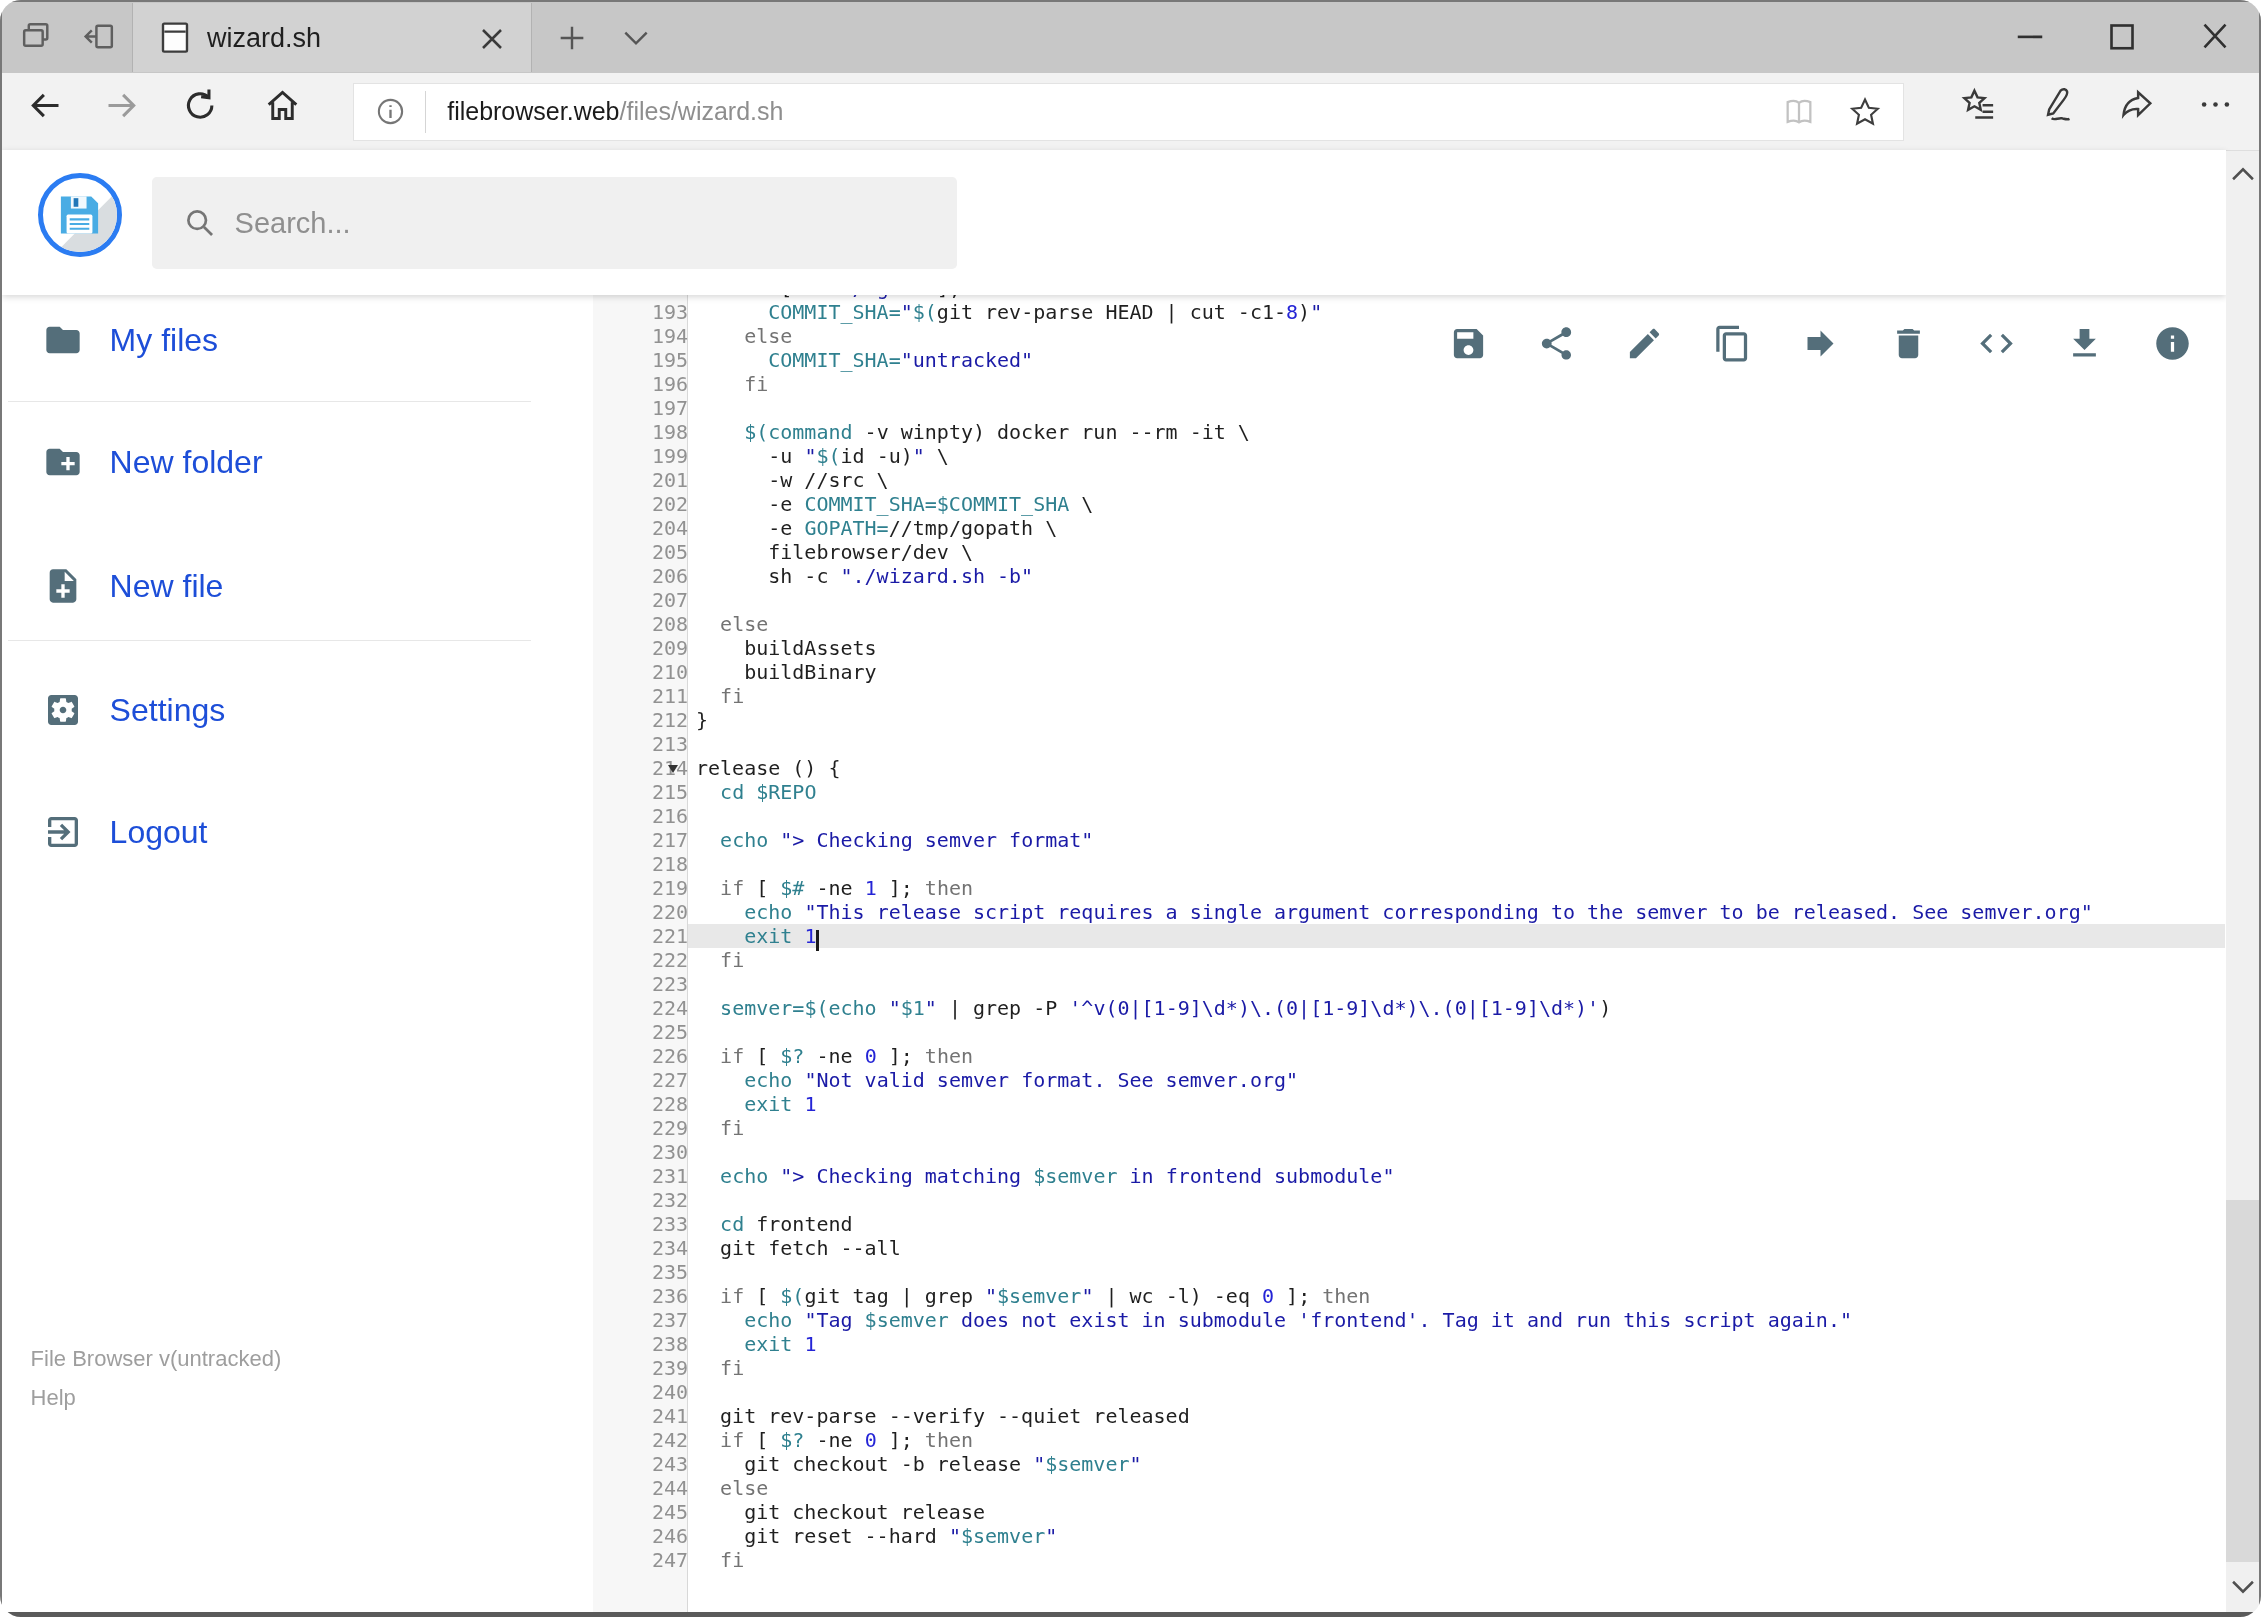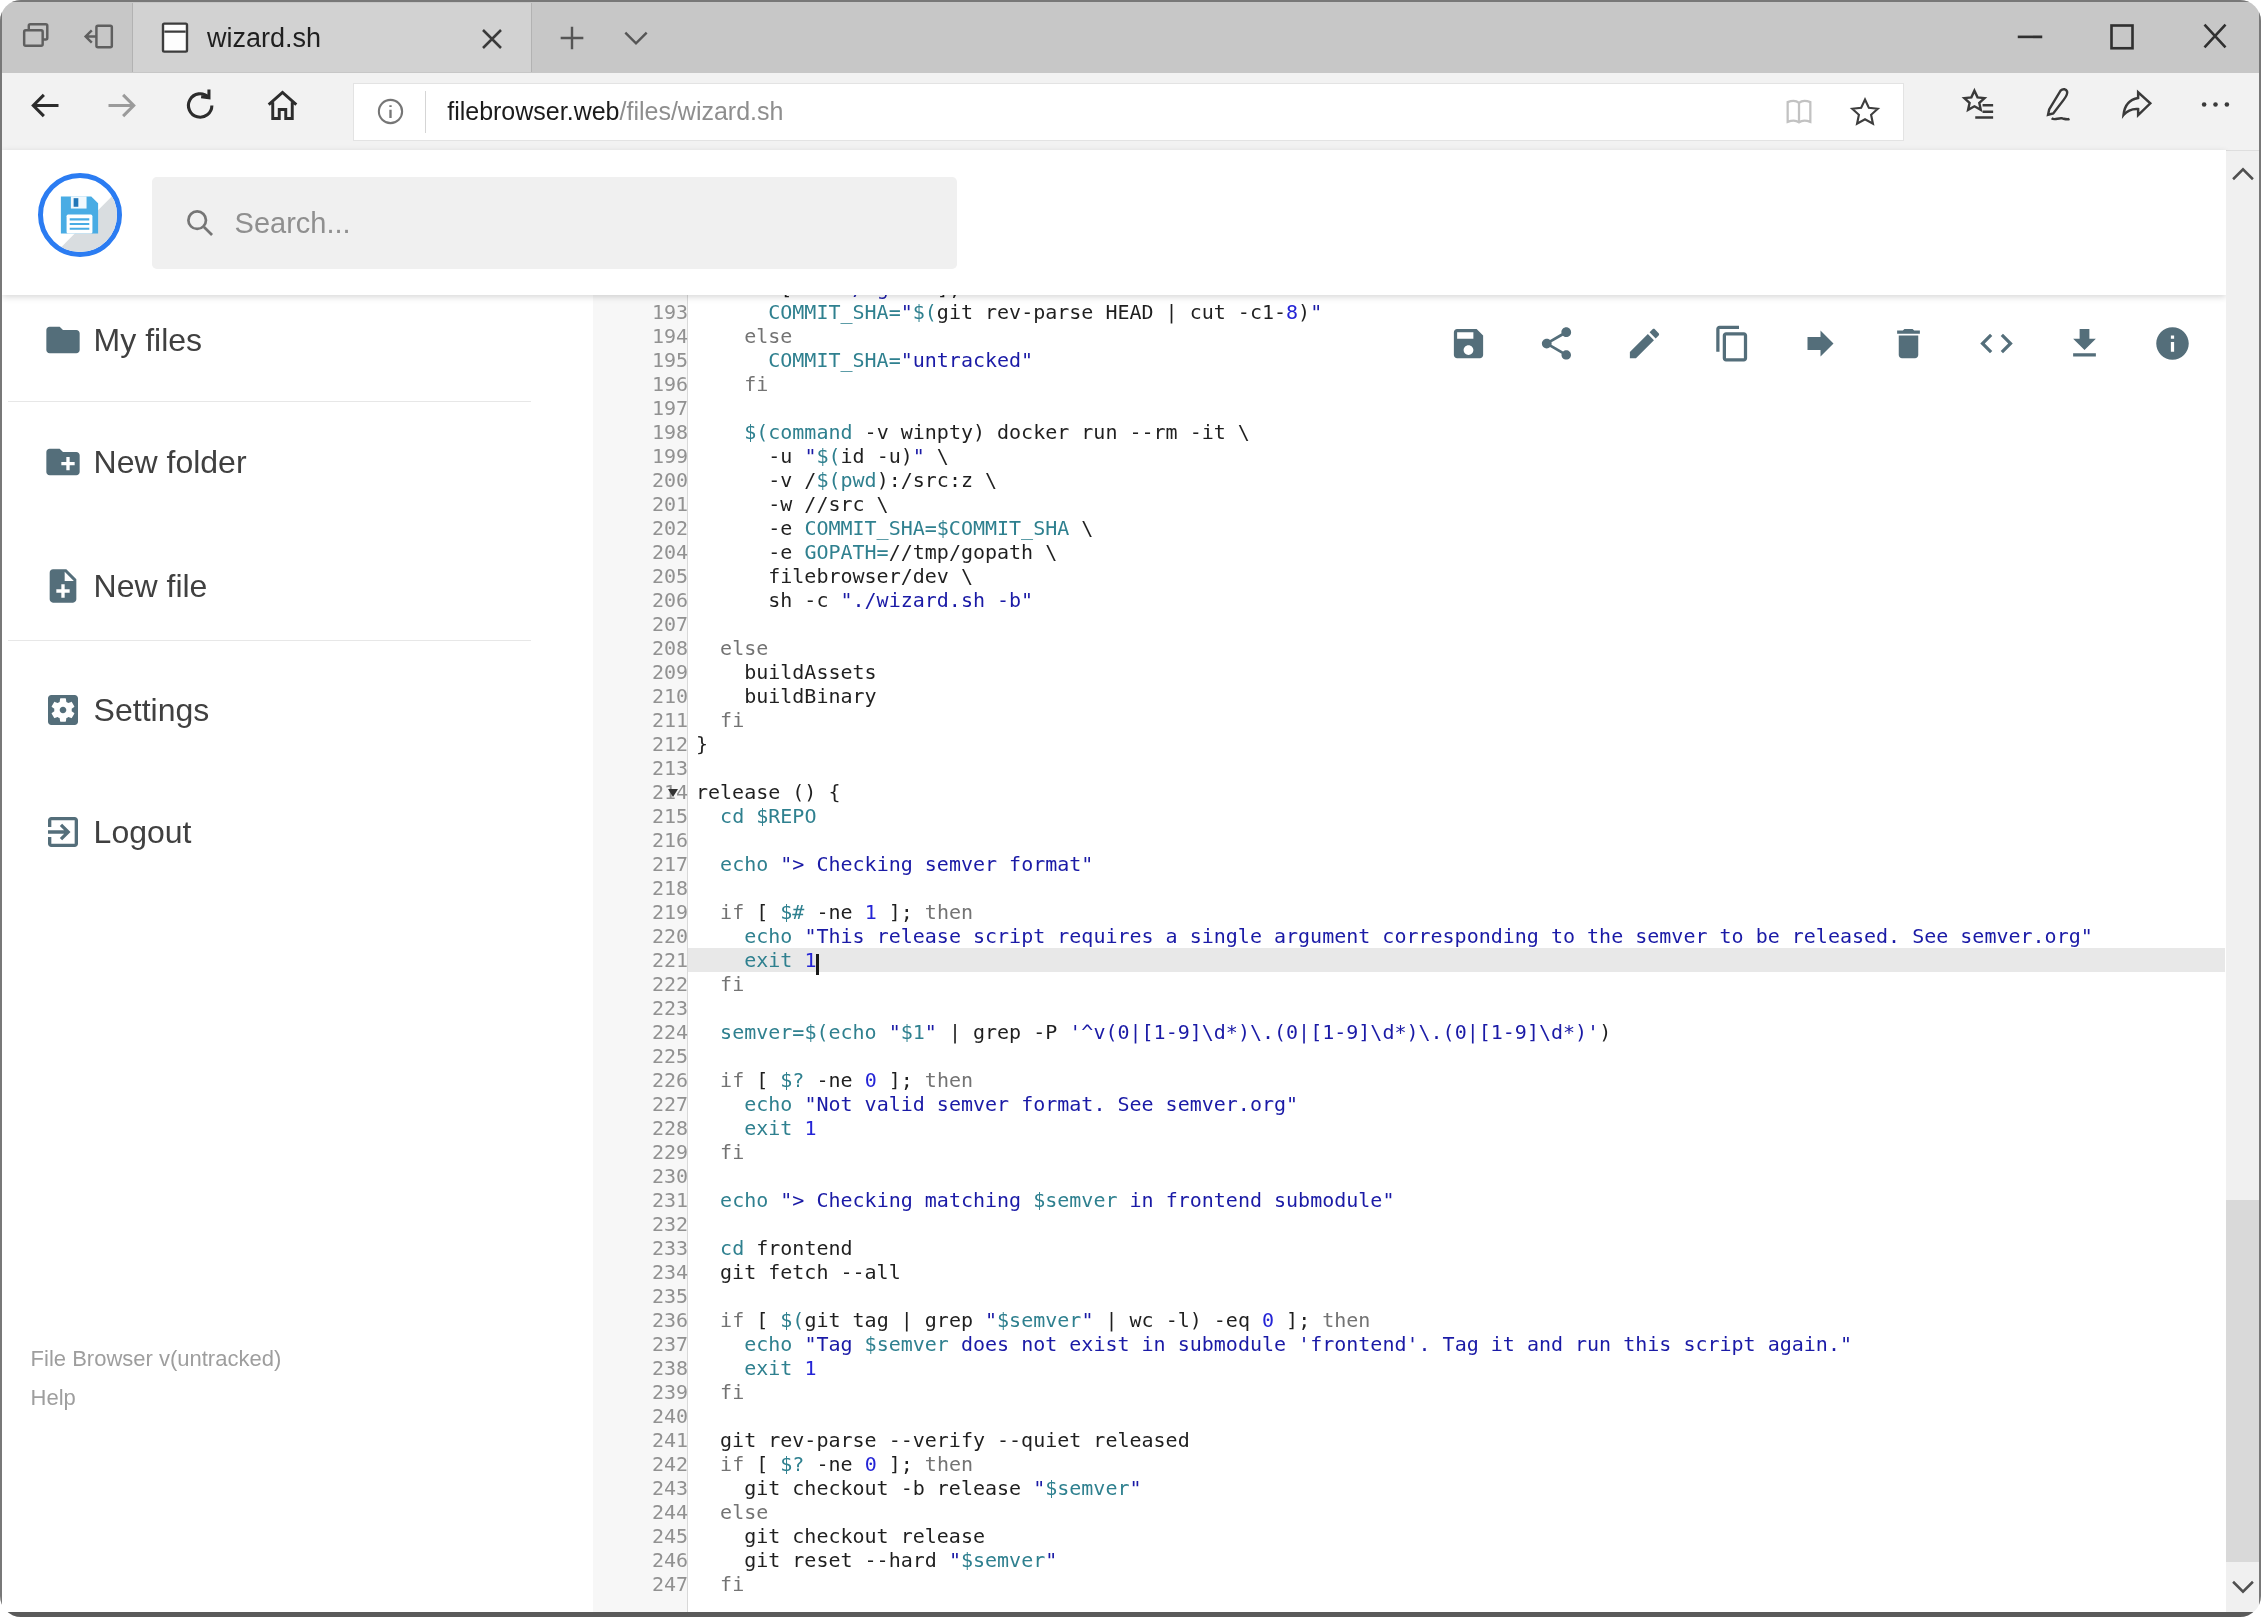--- a/index.html
+++ b/index.html
@@ -50,21 +50,21 @@
   #search-input { border:none; outline:none; background:transparent; font-size:29px; color:#444; margin-left:18px; width:662px; font-family:"Liberation Sans", sans-serif; }
   #search-input::placeholder { color:#8f8f8f; opacity:1; }
   #header-actions { position:absolute; left:0; top:0; width:100%; height:100%; }
   .act-btn { position:absolute; top:174px; width:39px; height:39px; cursor:pointer; }
   .act-btn svg { width:100%; height:100%; fill:#546e7a; }
 
   
   #sidebar { position:absolute; left:1.6px; top:295px; width:592px; height:1317px; background:#fff; }
   .sb-item { position:absolute; left:41px; height:48px; display:flex; align-items:center; cursor:pointer; }
   .sb-item svg { width:40px; height:40px; fill:#546e7a; flex:none; }
-  .sb-label { margin-left:11px; font-size:32px; color:#404040; white-space:nowrap; }
+  .sb-label { margin-left:27px; font-size:32px; color:#1d4ed8; white-space:nowrap; }
   .sb-divider { position:absolute; left:6.5px; width:523px; height:0.8px; background:#e7e7e7; }
   #sb-footer { position:absolute; left:29px; top:1044px; font-size:22px; color:#9e9e9e; line-height:39px; }
   #sb-help { cursor:pointer; }
 
   
   #editor { position:absolute; left:593px; top:295px; width:1632px; height:1317px; background:#fff; overflow:hidden; }
   #gutter-bg { position:absolute; left:0; top:0; bottom:0; width:95px; background:#f7f7f7; border-right:0.8px solid #d8d8d8; }
   #lines { position:absolute; left:0; top:-19.4px; width:100%; font-family:"DejaVu Sans Mono", monospace; font-size:20px; line-height:24px; }
   .row { display:flex; height:24px; white-space:pre; }
   .g { width:95px; flex:none; text-align:right; color:#919191; position:relative; }
@@ -329,21 +329,20 @@
     <div id="gutter-bg"></div>
     <div id="lines">
         <div class="row"><div class="g">192</div><div class="c"><span class="tk-d">    </span><span class="tk-k">if</span><span class="tk-d"> [ -d </span><span class="tk-s">"/.git"</span><span class="tk-d"> ]; </span><span class="tk-k">then</span></div></div>
         <div class="row"><div class="g">193</div><div class="c"><span class="tk-t">      COMMIT_SHA=</span><span class="tk-s">"</span><span class="tk-t">$(</span><span class="tk-d">git rev-parse HEAD | cut -c1-</span><span class="tk-n">8</span><span class="tk-d">)</span><span class="tk-s">"</span></div></div>
         <div class="row"><div class="g">194</div><div class="c"><span class="tk-d">    </span><span class="tk-k">else</span></div></div>
         <div class="row"><div class="g">195</div><div class="c"><span class="tk-t">      COMMIT_SHA=</span><span class="tk-s">"untracked"</span></div></div>
         <div class="row"><div class="g">196</div><div class="c"><span class="tk-d">    </span><span class="tk-k">fi</span></div></div>
         <div class="row"><div class="g">197</div><div class="c"></div></div>
         <div class="row"><div class="g">198</div><div class="c"><span class="tk-t">    $(command</span><span class="tk-d"> -v winpty) docker run --rm -it \</span></div></div>
         <div class="row"><div class="g">199</div><div class="c"><span class="tk-d">      -u </span><span class="tk-s">"</span><span class="tk-t">$(</span><span class="tk-d">id -u)</span><span class="tk-s">"</span><span class="tk-d"> \</span></div></div>
-        <div class="row"><div class="g">200</div><div class="c"><span class="tk-d">      -v /</span><span class="tk-t">$(pwd</span><span class="tk-d">):/src:z \</span></div></div>
         <div class="row"><div class="g">201</div><div class="c"><span class="tk-d">      -w //src \</span></div></div>
         <div class="row"><div class="g">202</div><div class="c"><span class="tk-d">      -e </span><span class="tk-t">COMMIT_SHA=$COMMIT_SHA</span><span class="tk-d"> \</span></div></div>
         <div class="row"><div class="g">204</div><div class="c"><span class="tk-d">      -e </span><span class="tk-t">GOPATH=</span><span class="tk-d">//tmp/gopath \</span></div></div>
         <div class="row"><div class="g">205</div><div class="c"><span class="tk-d">      filebrowser/dev \</span></div></div>
         <div class="row"><div class="g">206</div><div class="c"><span class="tk-d">      sh -c </span><span class="tk-s">"./wizard.sh -b"</span></div></div>
         <div class="row"><div class="g">207</div><div class="c"></div></div>
         <div class="row"><div class="g">208</div><div class="c"><span class="tk-d">  </span><span class="tk-k">else</span></div></div>
         <div class="row"><div class="g">209</div><div class="c"><span class="tk-d">    buildAssets</span></div></div>
         <div class="row"><div class="g">210</div><div class="c"><span class="tk-d">    buildBinary</span></div></div>
         <div class="row"><div class="g">211</div><div class="c"><span class="tk-d">  </span><span class="tk-k">fi</span></div></div>

